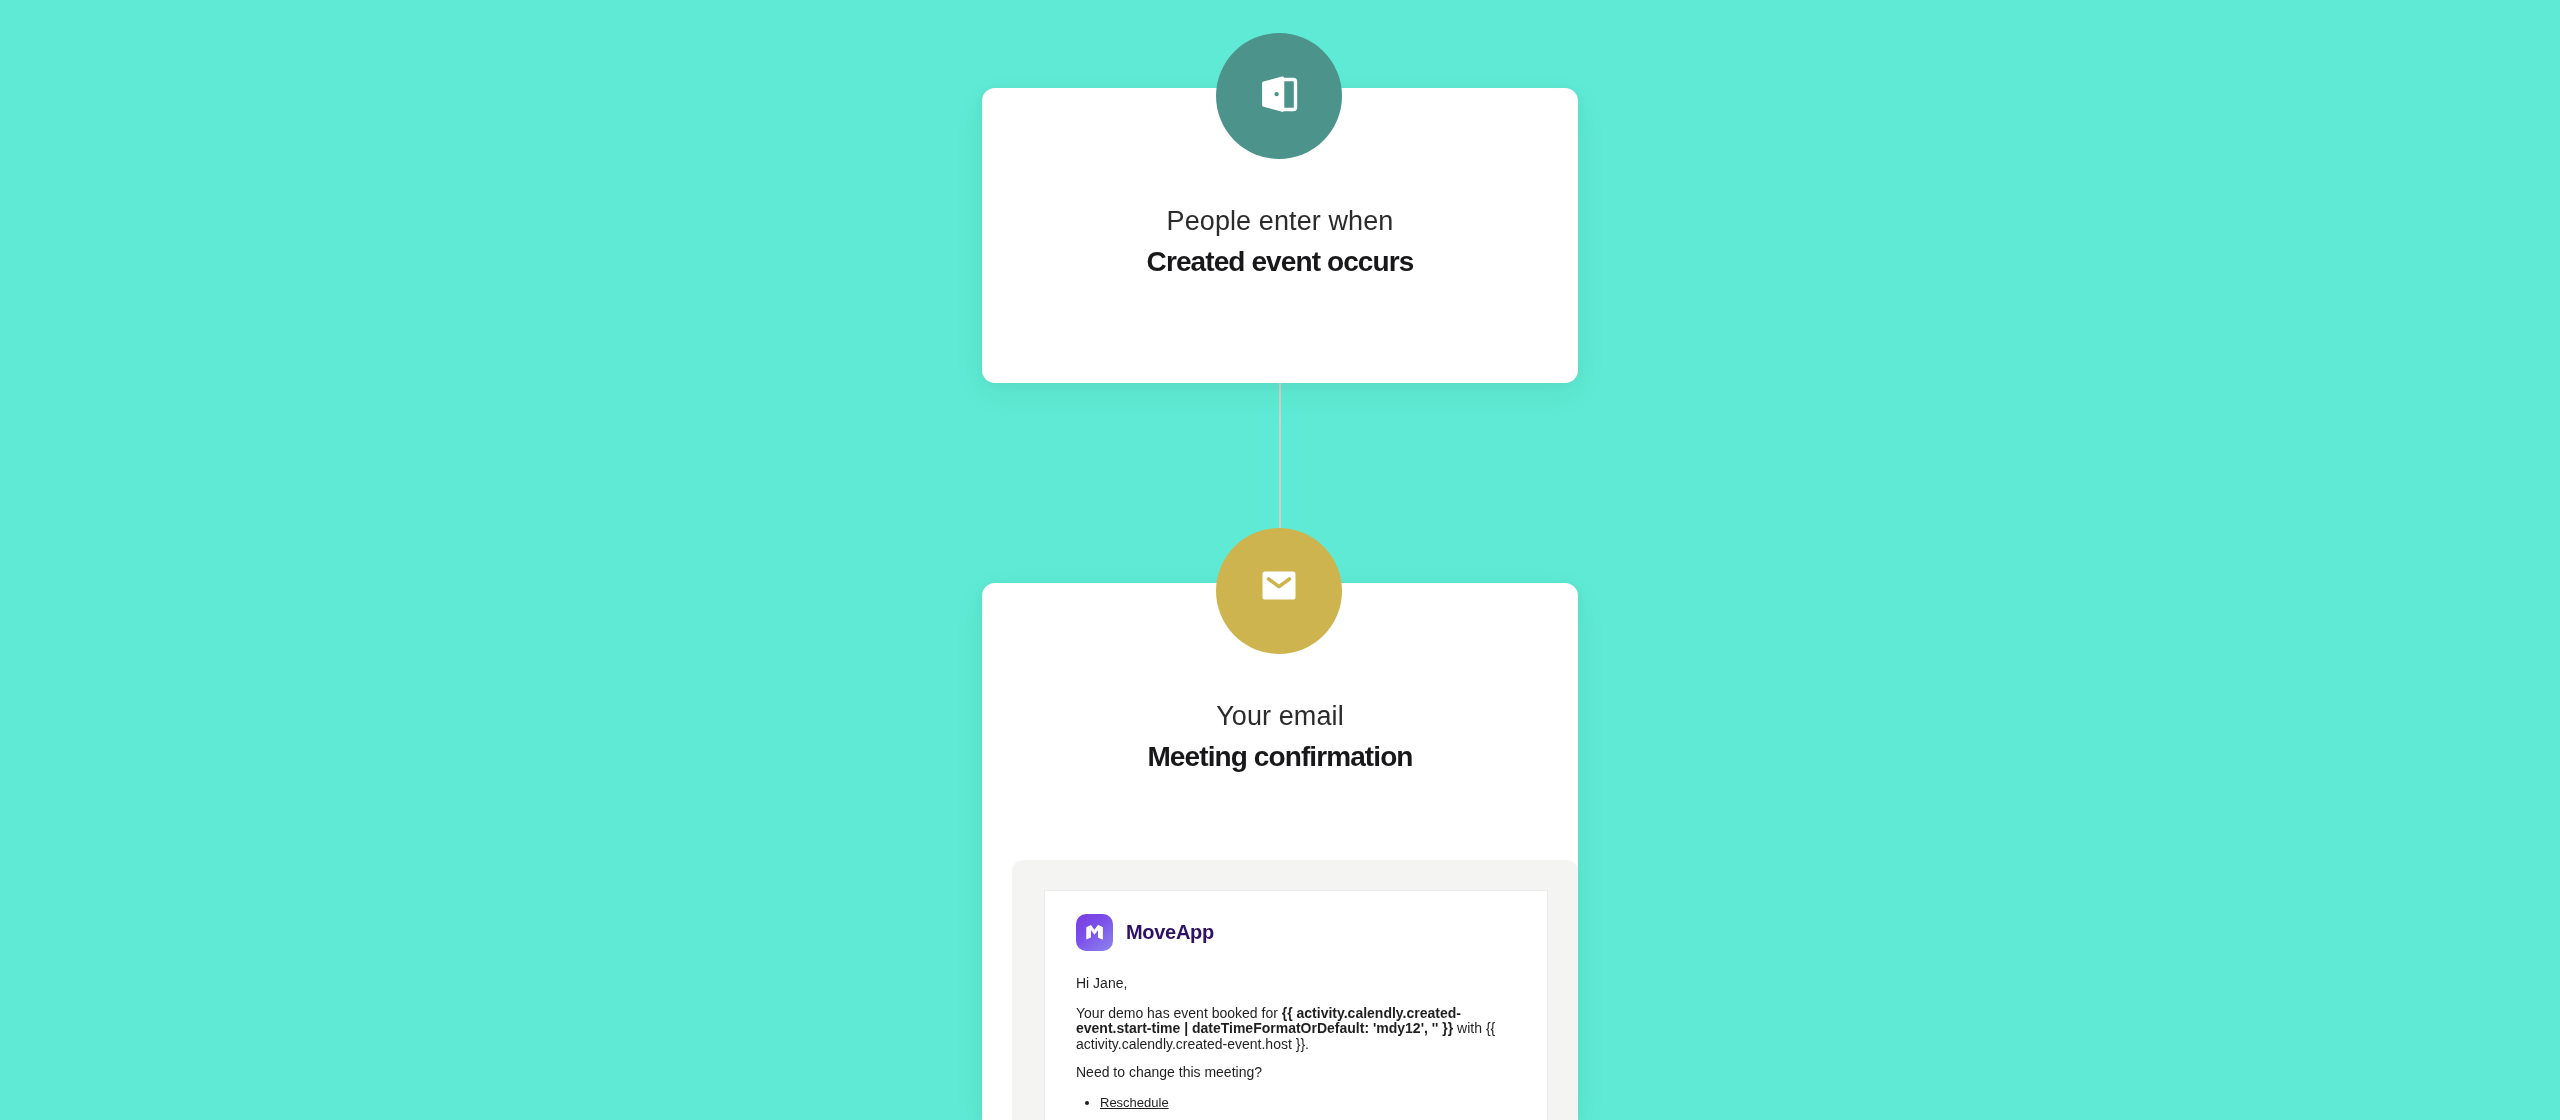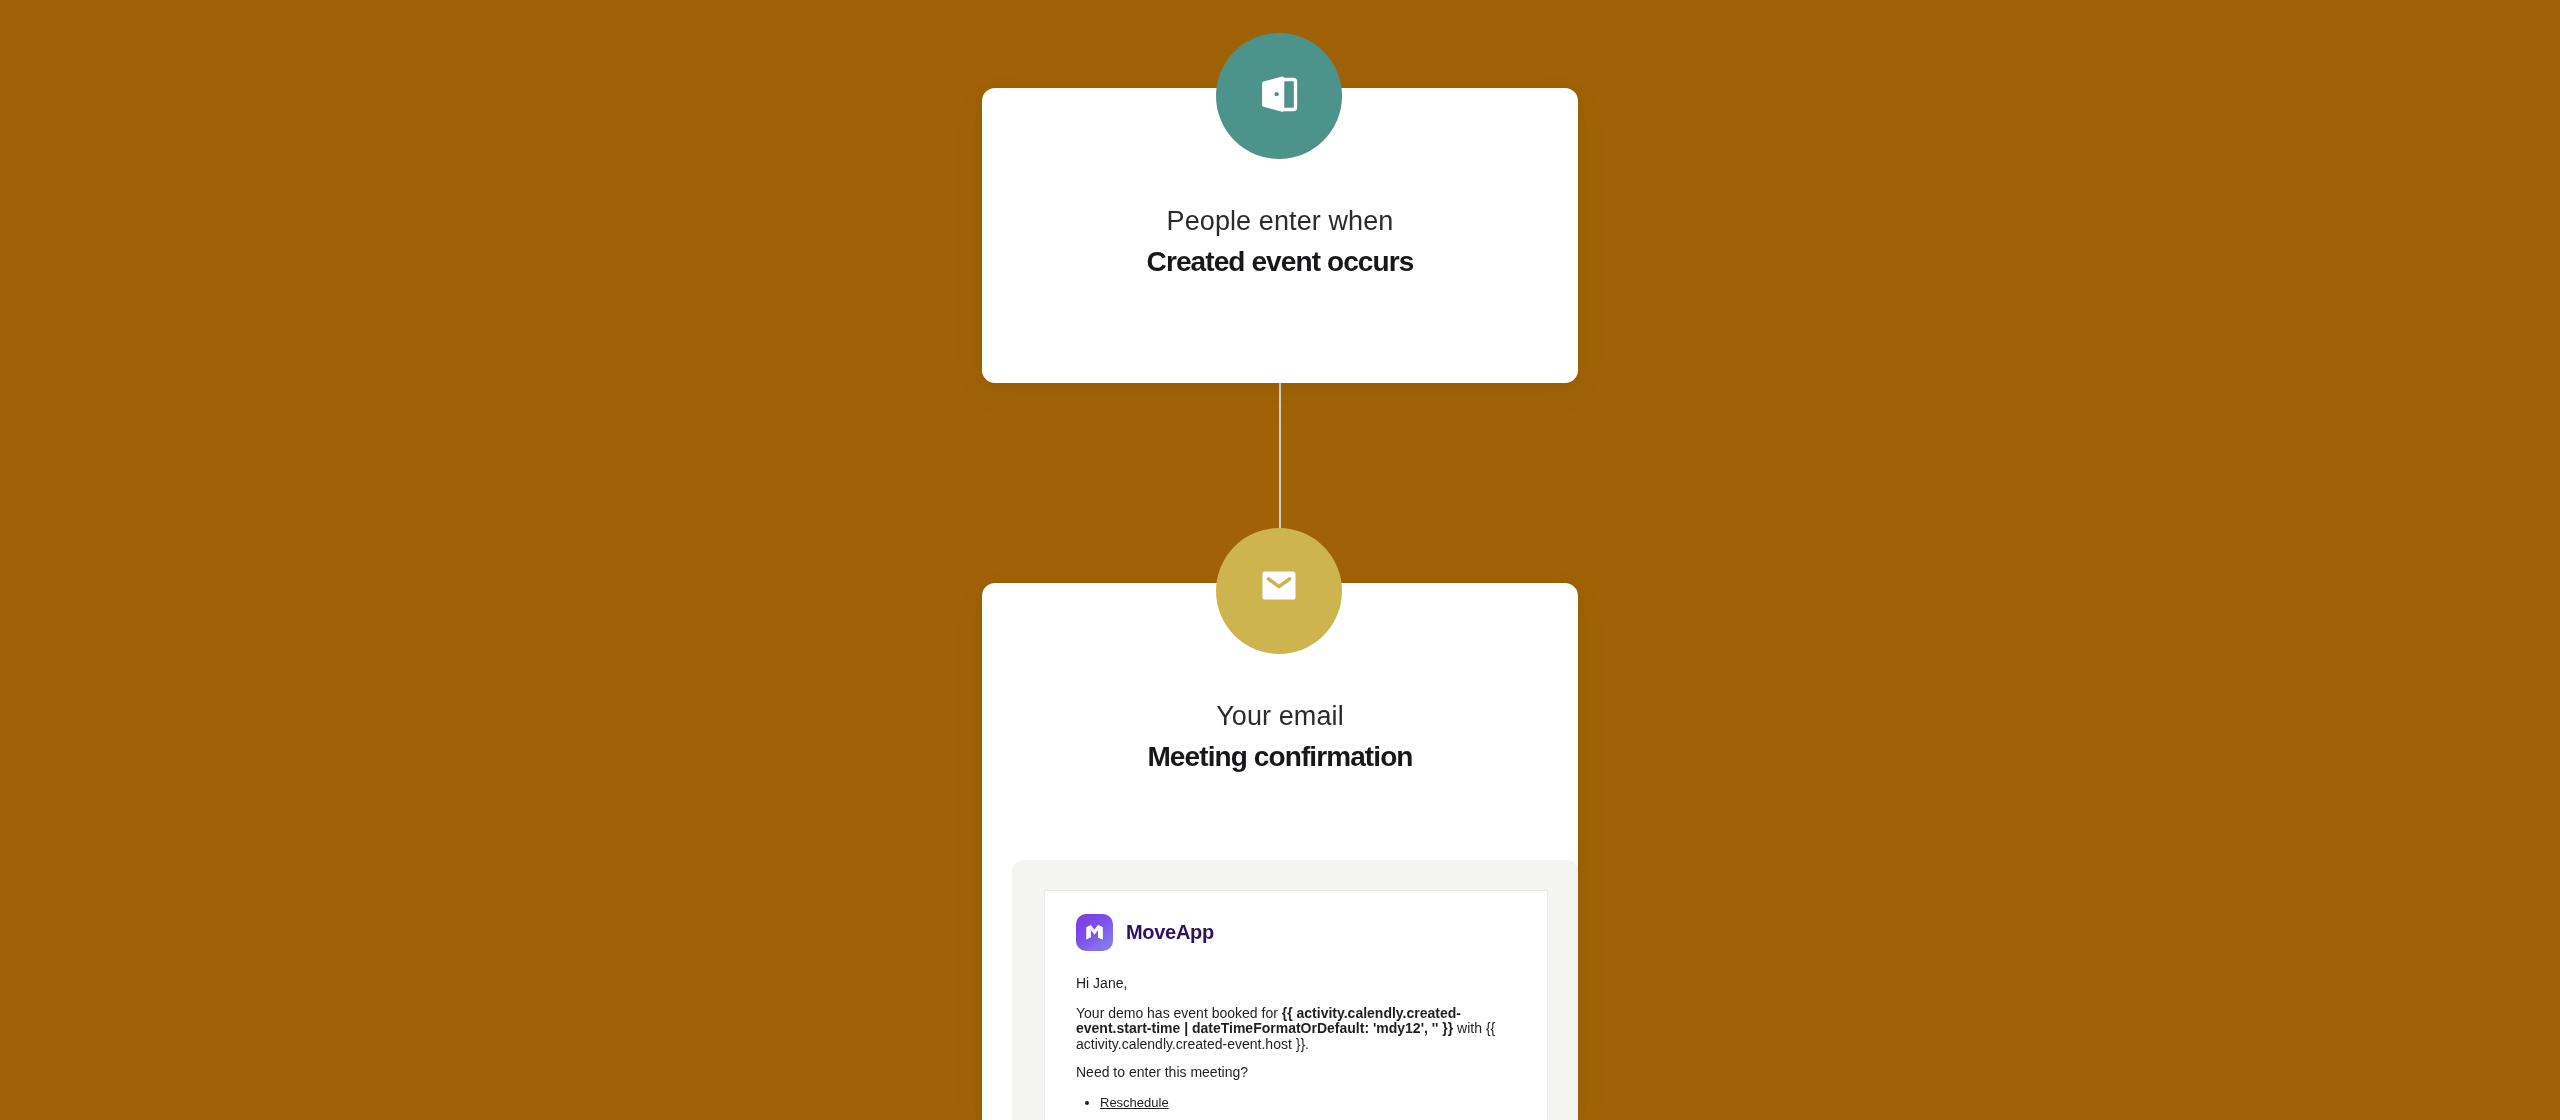--- a/index.html
+++ b/index.html
@@ -14,21 +14,21 @@
     overflow: hidden;
     position: relative;
   }
 
   
   #flow-canvas {
     position: absolute;
     inset: 0;
     width: 2560px;
     height: 1120px;
-    background: #a16207;
+    background: #5eead4;
   }
 
   
   .connector-line {
     position: absolute;
     left: 1279px;
     top: 383px;
     width: 2px;
     height: 202px;
     background: #d2cec9;
@@ -218,21 +218,21 @@
                 <path d="M12 9.1 L15.7 4.3 L20.6 6.4 V19.2 L15.7 17.1 V9.6 Z" fill="#ffffff" opacity="0.72"></path>
               </svg>
             </span>
             <span class="brand-name">MoveApp</span>
           </div>
 
           <p class="email-p">Hi Jane,</p>
 
           <p class="email-p tight"><span>Your demo has event booked for </span><b>{{ activity.calendly.created-event.start-time | dateTimeFormatOrDefault: 'mdy12', '' }}</b><span> with </span><span>{{ activity.calendly.created-event.host }}</span><span>.</span></p>
 
-          <p class="email-p">Need to enter this meeting?</p>
+          <p class="email-p">Need to change this meeting?</p>
 
           <ul class="email-list">
             <li>
               <a class="email-link" href="#">Reschedule</a>
             </li>
           </ul>
 
         </div>
       </div>
     </div>

